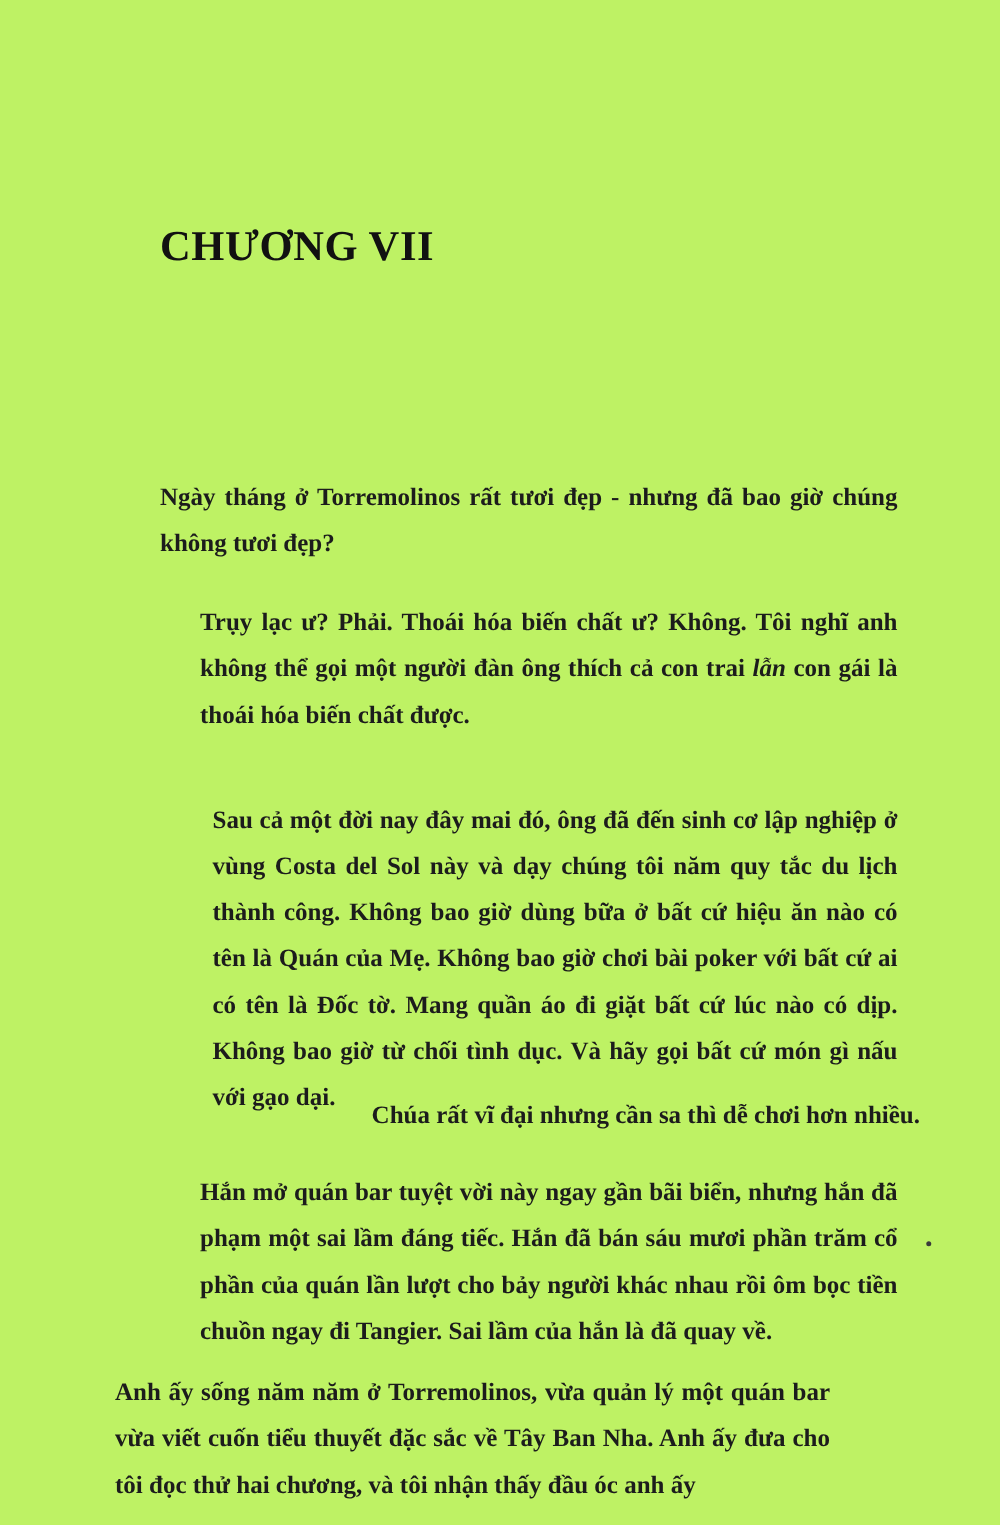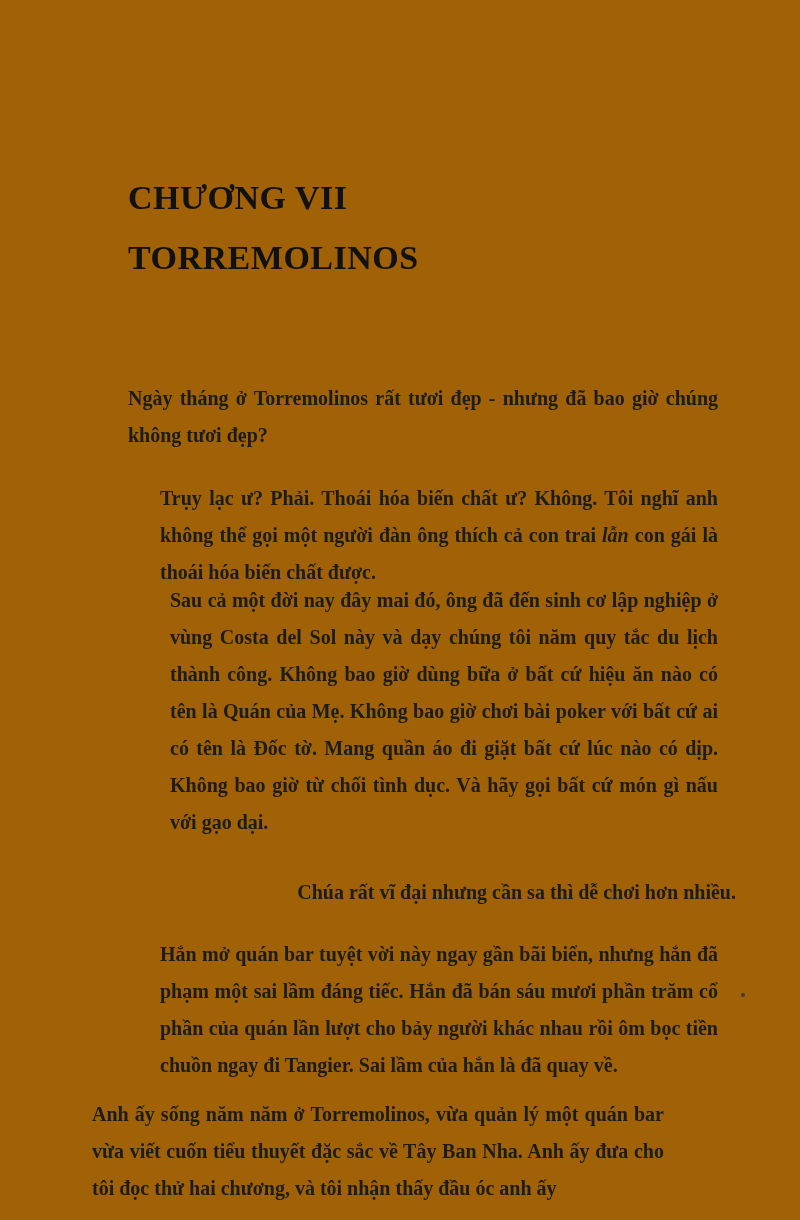--- a/index.html
+++ b/index.html
@@ -12,21 +12,21 @@
     height: 1220px;
     font-family: "Liberation Serif", serif;
     color: #1c1c1c;
     position: relative;
     overflow: hidden;
   }
   .page {
     position: relative;
     width: 800px;
     height: 1220px;
-    background: #a16207;
+    background: #bef264;
   }
   .chapter-heading {
     position: absolute;
     left: 128px;
     top: 168px;
     font-weight: bold;
     font-size: 34px;
     line-height: 60px;
     letter-spacing: 0.5px;
     color: #111111;
@@ -34,21 +34,21 @@
   .para {
     position: absolute;
     font-size: 20px;
     line-height: 37px;
     text-align: justify;
     color: #1c1c1c;
     font-weight: bold;
   }
   .para-1 { left: 128px; top: 360px; width: 590px; }
   .para-2 { left: 160px; top: 460px; width: 558px; }
-  .para-3 { left: 170px; top: 562px; width: 548px; }
+  .para-3 { left: 170px; top: 618px; width: 548px; }
   .para-4 { left: 216px; top: 854px; width: 520px; text-align: right; }
   .para-5 { left: 160px; top: 916px; width: 558px; }
   .para-6 { left: 92px;  top: 1076px; width: 572px; }
   .italic-word { font-style: italic; }
   .artifact-dot {
     position: absolute;
     left: 741px;
     top: 993px;
     width: 4px;
     height: 4px;
@@ -56,21 +56,20 @@
     background: #3a3a3a;
   }
 </style>
 </head>
 <body>
 
 <div class="page">
 
   <div class="chapter-heading">
     <div>CHƯƠNG VII</div>
-    <div>TORREMOLINOS</div>
   </div>
 
   <p class="para para-1">Ngày tháng ở Torremolinos rất tươi đẹp - nhưng đã bao giờ chúng không tươi đẹp?</p>
 
   <p class="para para-2"><span>Trụy lạc ư? Phải. Thoái hóa biến chất ư? Không. Tôi nghĩ anh không thể gọi một người đàn ông thích cả con trai </span><span class="italic-word">lẫn</span><span> con gái là thoái hóa biến chất được.</span></p>
 
   <p class="para para-3">Sau cả một đời nay đây mai đó, ông đã đến sinh cơ lập nghiệp ở vùng Costa del Sol này và dạy chúng tôi năm quy tắc du lịch thành công. Không bao giờ dùng bữa ở bất cứ hiệu ăn nào có tên là Quán của Mẹ. Không bao giờ chơi bài poker với bất cứ ai có tên là Đốc tờ. Mang quần áo đi giặt bất cứ lúc nào có dịp. Không bao giờ từ chối tình dục. Và hãy gọi bất cứ món gì nấu với gạo dại.</p>
 
   <p class="para para-4">Chúa rất vĩ đại nhưng cần sa thì dễ chơi hơn nhiều.</p>
 

